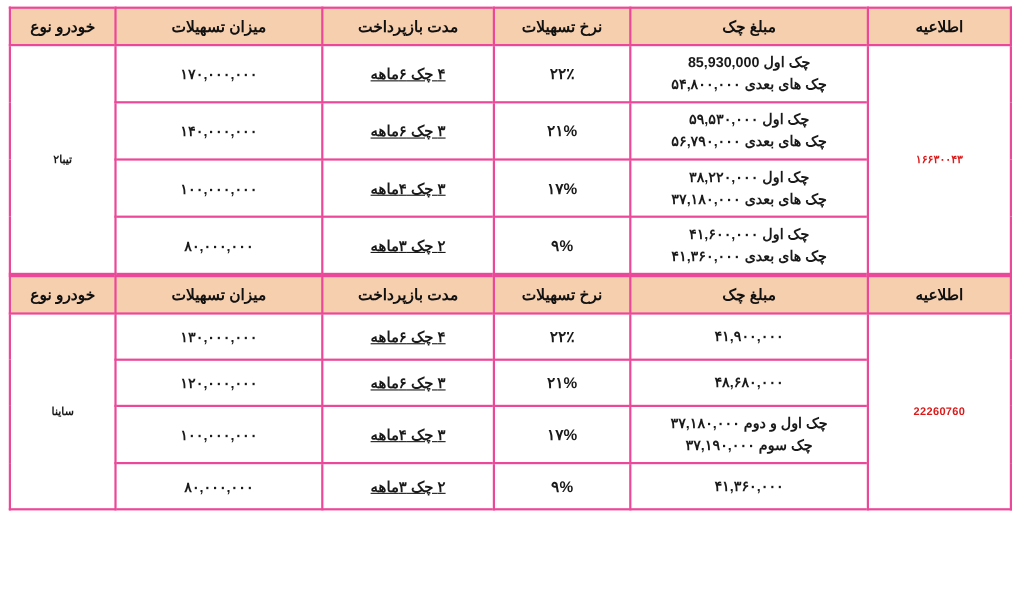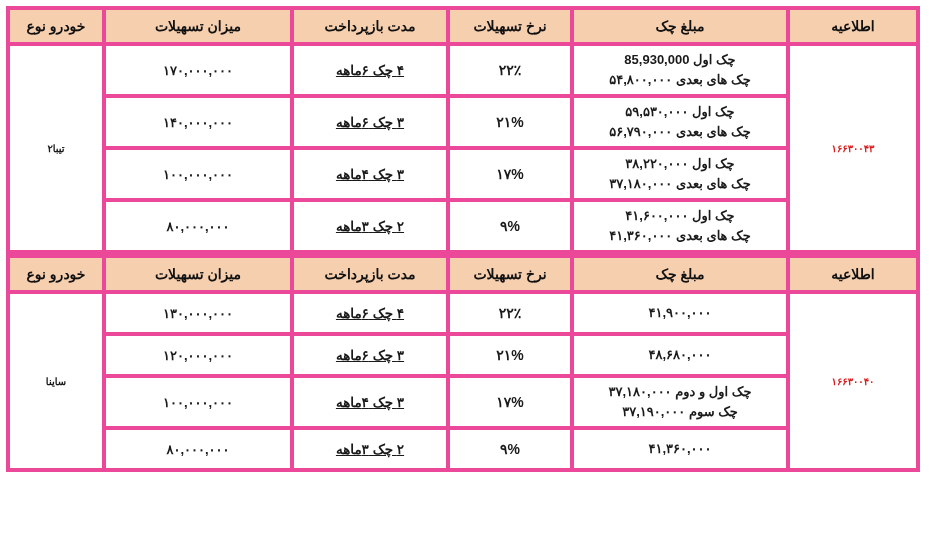--- a/index.html
+++ b/index.html
@@ -22,21 +22,21 @@
     padding: 6px 10px 0 10px;
   }
   table.price-table {
     width: 910px;
     border-collapse: collapse;
     table-layout: fixed;
     direction: rtl;
   }
   table.price-table td,
   table.price-table th {
-    border: 4px solid #ec4899;
+    border: 2px solid #ec4899;
     text-align: center;
     vertical-align: middle;
     padding: 2px 3px;
   }
   thead th {
     background: #f6cfae;
     font-size: 14px;
     font-weight: bold;
     height: 28px;
     color: #111;
@@ -183,21 +183,21 @@
         <th>اطلاعیه</th>
         <th>مبلغ چک</th>
         <th>نرخ تسهیلات</th>
         <th>مدت بازپرداخت</th>
         <th>میزان تسهیلات</th>
         <th>خودرو نوع</th>
       </tr>
     </thead>
     <tbody>
       <tr style="height:42px;">
-        <td class="cell-notice" rowspan="4">۱۶۶۳۰۰۴۰</td>
+        <td class="cell-notice" rowspan="4">22260760</td>
         <td class="cell-check">
           <span class="line">۴۱,۹۰۰,۰۰۰</span>
         </td>
         <td class="cell-rate">۲۲٪</td>
         <td class="cell-duration">۴ چک ۶ماهه</td>
         <td class="cell-amount">۱۳۰,۰۰۰,۰۰۰</td>
         <td class="cell-type" rowspan="4">ساینا</td>
       </tr>
       <tr style="height:42px;">
         <td class="cell-check">

